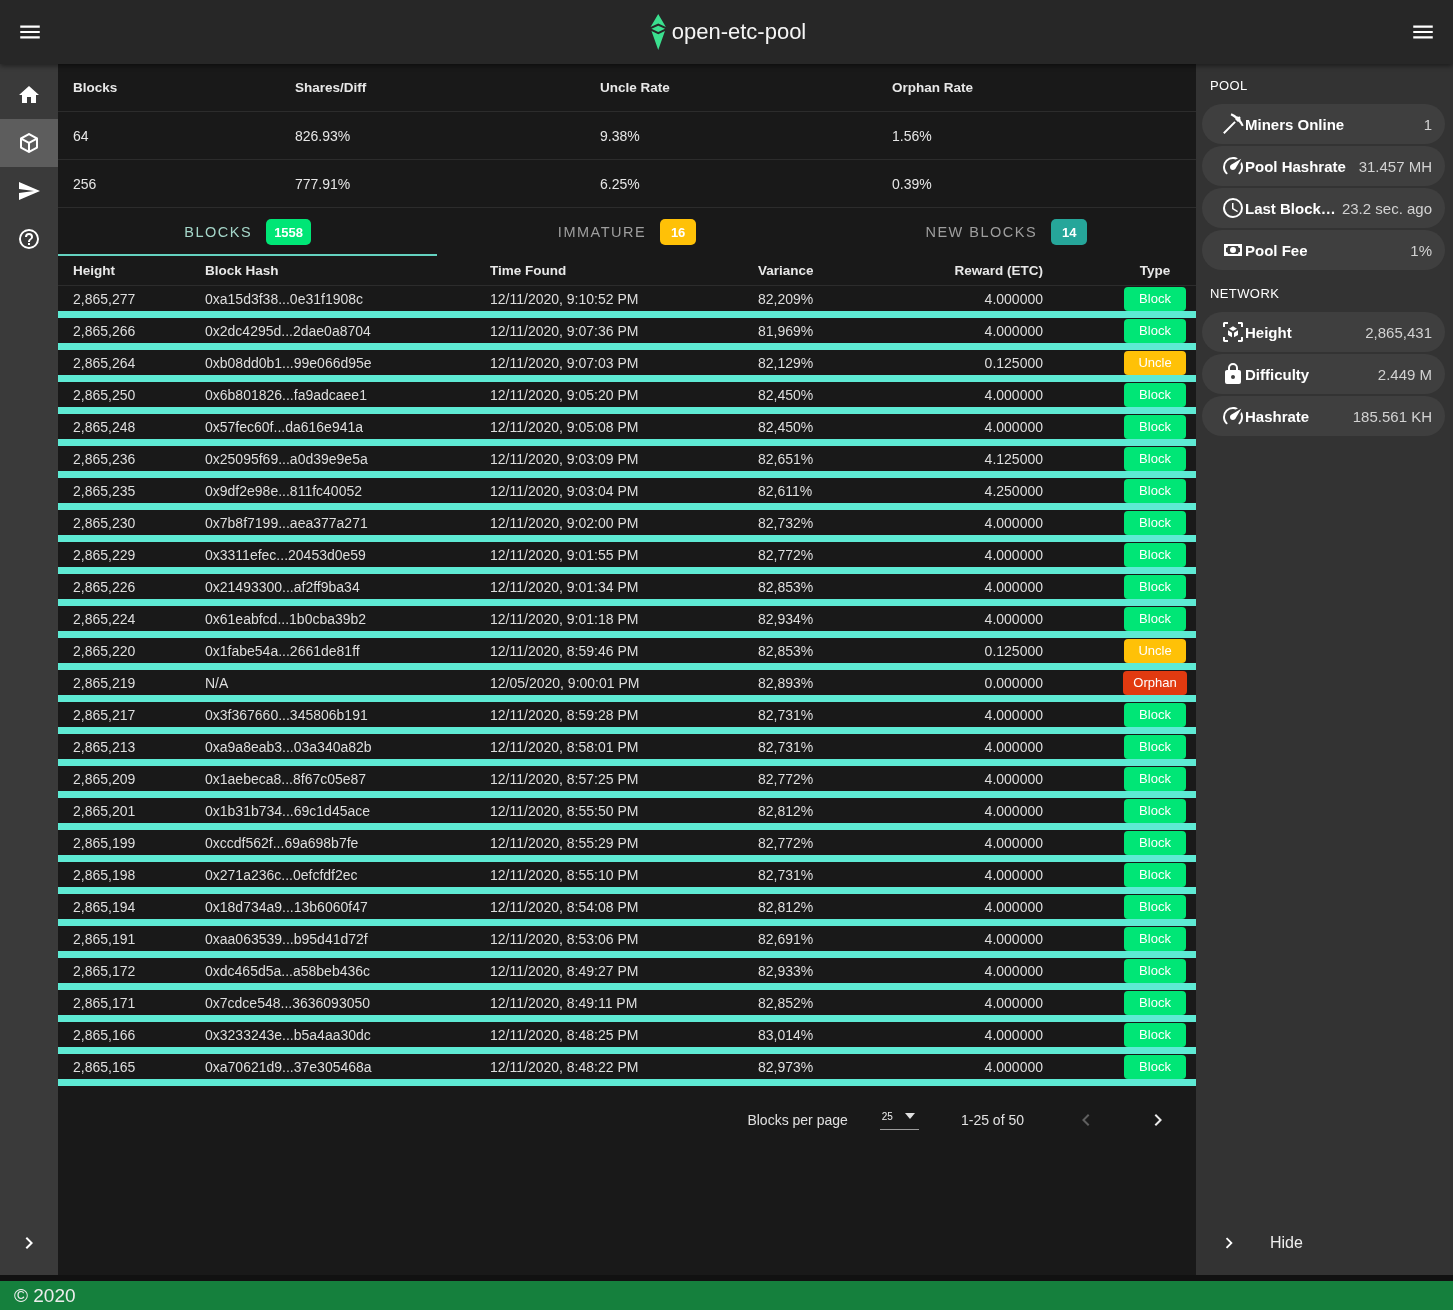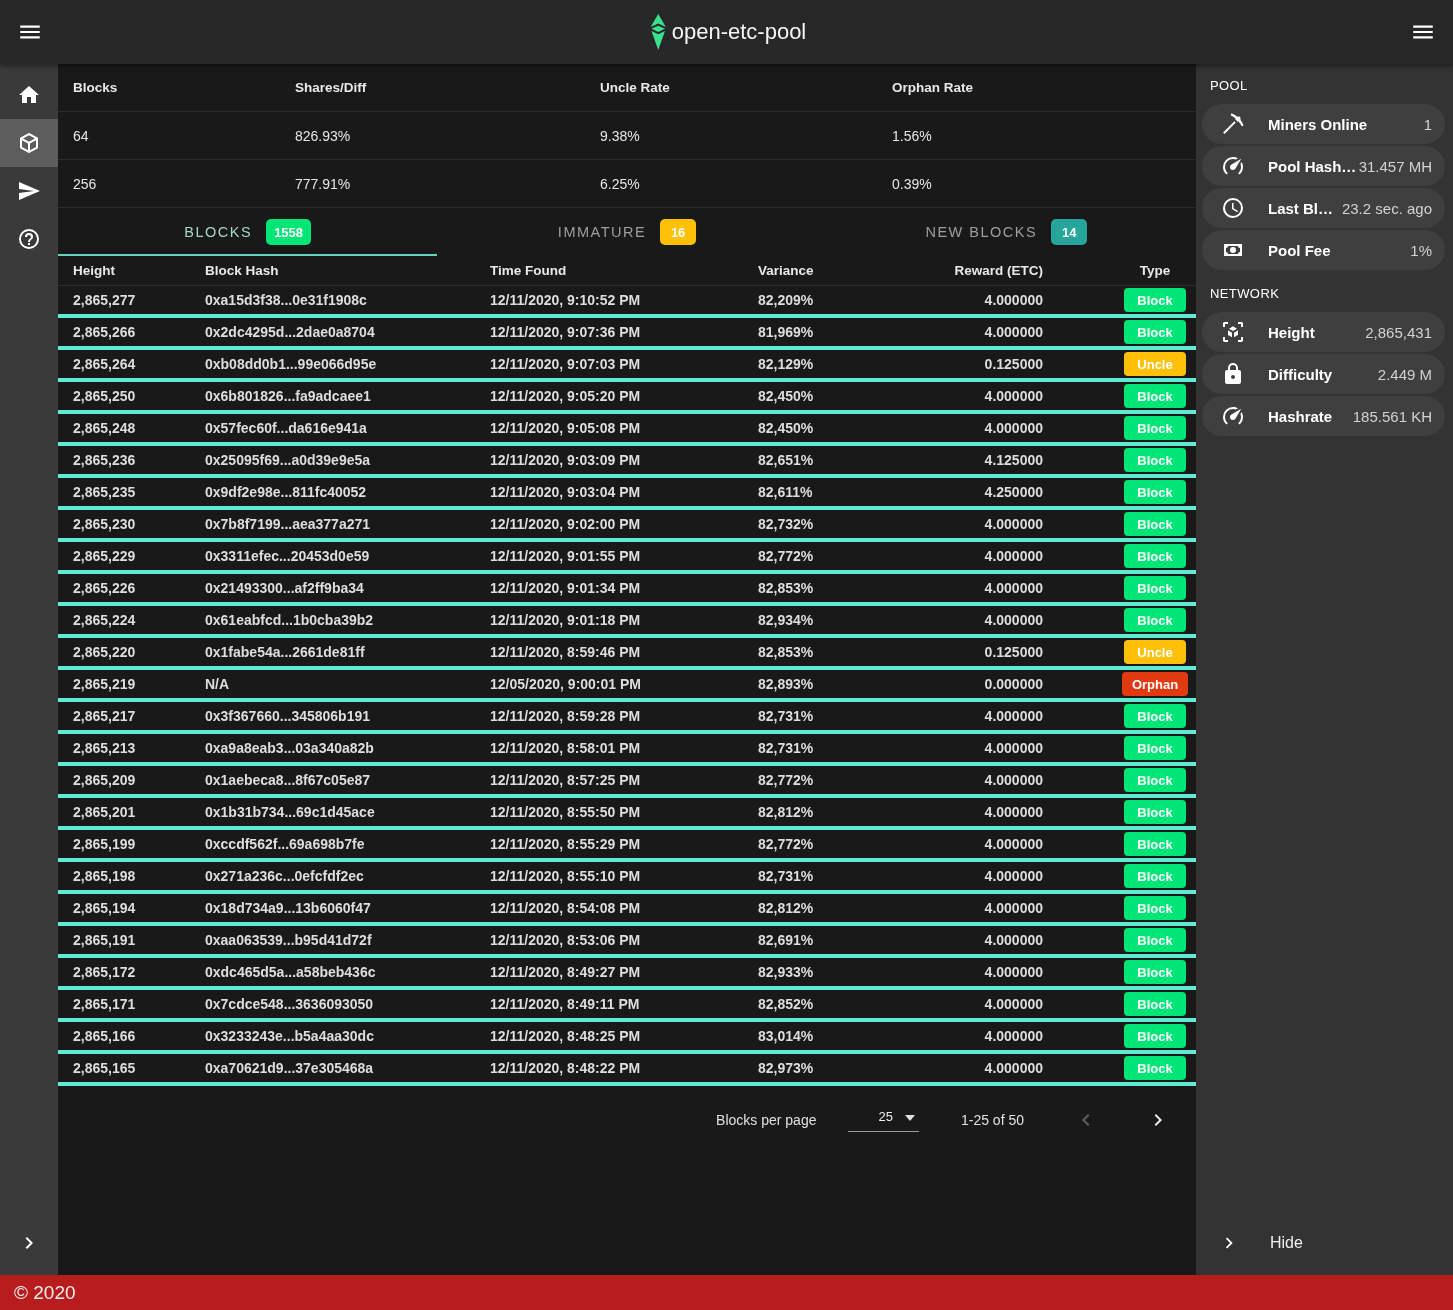--- a/index.html
+++ b/index.html
@@ -10,21 +10,21 @@
   }
   
   .topbar { position:absolute; top:0; left:0; width:1453px; height:64px; background:#272727;
     display:flex; align-items:center; z-index:6; box-shadow:0 2px 5px rgba(0,0,0,.45); }
   .icon-btn { background:none; border:none; cursor:pointer; display:flex; align-items:center; justify-content:center; padding:6px; }
   .topbar .left-menu { margin-left:11px; }
   .topbar .right-menu { position:absolute; right:11px; }
   .brand { position:absolute; left:50%; transform:translateX(-50%); display:flex; align-items:center; gap:3px; }
   .brand-title { color:#f5f5f5; font-size:22px; }
   
-  .footer { position:absolute; left:0; bottom:0; width:1453px; height:35px; background:#b91c1c;
+  .footer { position:absolute; left:0; bottom:0; width:1453px; height:29px; background:#15803d;
     display:flex; align-items:center; padding-left:14px; color:#ededed; font-size:19px; z-index:6; }
   
   .leftbar { position:absolute; top:64px; left:0; width:58px; height:1211px; background:#3a3a3a; z-index:4; }
   .leftbar .nav-item { width:58px; height:48px; display:flex; align-items:center; justify-content:center; cursor:pointer; }
   .leftbar .nav-item.first { margin-top:7px; }
   .leftbar .nav-item.selected { background:#5d5d5d; }
   .leftbar .expand { position:absolute; bottom:8px; left:0; }
   
   .main { position:absolute; top:64px; left:58px; width:1138px; height:1211px; background:#191919; }
   .stats-row { display:grid; grid-template-columns:222px 305px 292px 1fr; height:48px; align-items:center;
@@ -36,45 +36,45 @@
   .tab { flex:1; position:relative; display:flex; align-items:center; justify-content:center; gap:14px; cursor:pointer; }
   .tab-label { font-size:14.5px; letter-spacing:1.5px; color:#9e9e9e; font-weight:500; }
   .tab.active .tab-label { color:#a5d6c9; }
   .tab-badge { min-width:36px; height:26px; border-radius:5px; padding:0 8px; color:#fff; font-size:13px; font-weight:bold;
     display:flex; align-items:center; justify-content:center; }
   .tab .underline { position:absolute; left:0; right:0; bottom:0; height:2px; }
   
   .bgrid { display:grid; grid-template-columns:147px 285px 268px 187px 113px 1fr; align-items:center; }
   .bhead { height:30px; border-bottom:1px solid #2c2c2c; }
   .bhead .c { font-size:13.5px; font-weight:bold; color:#e8e8e8; }
-  .brow { height:32px; border-bottom:4px solid #5eead4;font-weight:bold; }
+  .brow { height:32px; border-bottom:7px solid #5eead4; }
   .brow .c { font-size:14px; color:#dedede; }
   .c.height { padding-left:15px; }
   .c.reward { text-align:right; padding-right:15px; }
   .c.type { display:flex; justify-content:center; padding-left:56px; }
   .chip { display:inline-flex; align-items:center; justify-content:center; height:24px; min-width:62px;
     padding:0 10px; border-radius:4px; color:#fff; font-size:13px; }
   
   .pagination { display:flex; align-items:center; justify-content:flex-end; height:36px; margin-top:16px;
     padding-right:20px; color:#e0e0e0; font-size:14px; }
   .pg-select { display:flex; align-items:flex-end; gap:12px; margin-left:32px; border-bottom:1px solid #9c9c9c;
     padding:0 4px 7px 2px; cursor:pointer; }
-  .pg-select .val { font-size:13px; color:#efefef;margin-left:28px; }
+  .pg-select .val { font-size:10px; color:#efefef; }
   .pg-caret { width:0; height:0; border-left:5px solid transparent; border-right:5px solid transparent;
     border-top:6px solid #e0e0e0; margin-bottom:3px; }
   .pg-range { margin-left:42px; }
   .pg-btn { margin-left:36px; }
   .pg-btn.prev { margin-left:44px; cursor:default; }
   
   .rightbar { position:absolute; top:64px; right:0; width:257px; height:1211px; background:#333333; z-index:4; }
   .stitle { color:#ffffff; font-size:13px; letter-spacing:.4px; padding:14px 0 9px 14px; }
   .side-card { height:40px; margin:2px 8px 2px 6px; background:#3f3f3f; border-radius:20px;
     display:flex; align-items:center; padding-right:13px; }
   .sicon { width:24px; height:24px; margin-left:19px; flex:0 0 auto; }
-  .slabel { font-size:15px; font-weight:bold; color:#fff; margin-left:23px; white-space:nowrap;
+  .slabel { font-size:15px; font-weight:bold; color:#fff; white-space:nowrap;
     overflow:hidden; text-overflow:ellipsis; flex:0 1 auto; }
   .svalue { margin-left:auto; font-size:15px; color:#d2d2d2; white-space:nowrap; padding-left:2px; }
   .hide-row { position:absolute; bottom:8px; left:0; right:0; height:48px; display:flex; align-items:center; cursor:pointer; }
   .hide-row .chev { margin-left:22px; display:flex; }
   .hide-label { color:#f0f0f0; font-size:16px; margin-left:30px; }
 </style>
 </head>
 <body>
 
 <header class="topbar">

